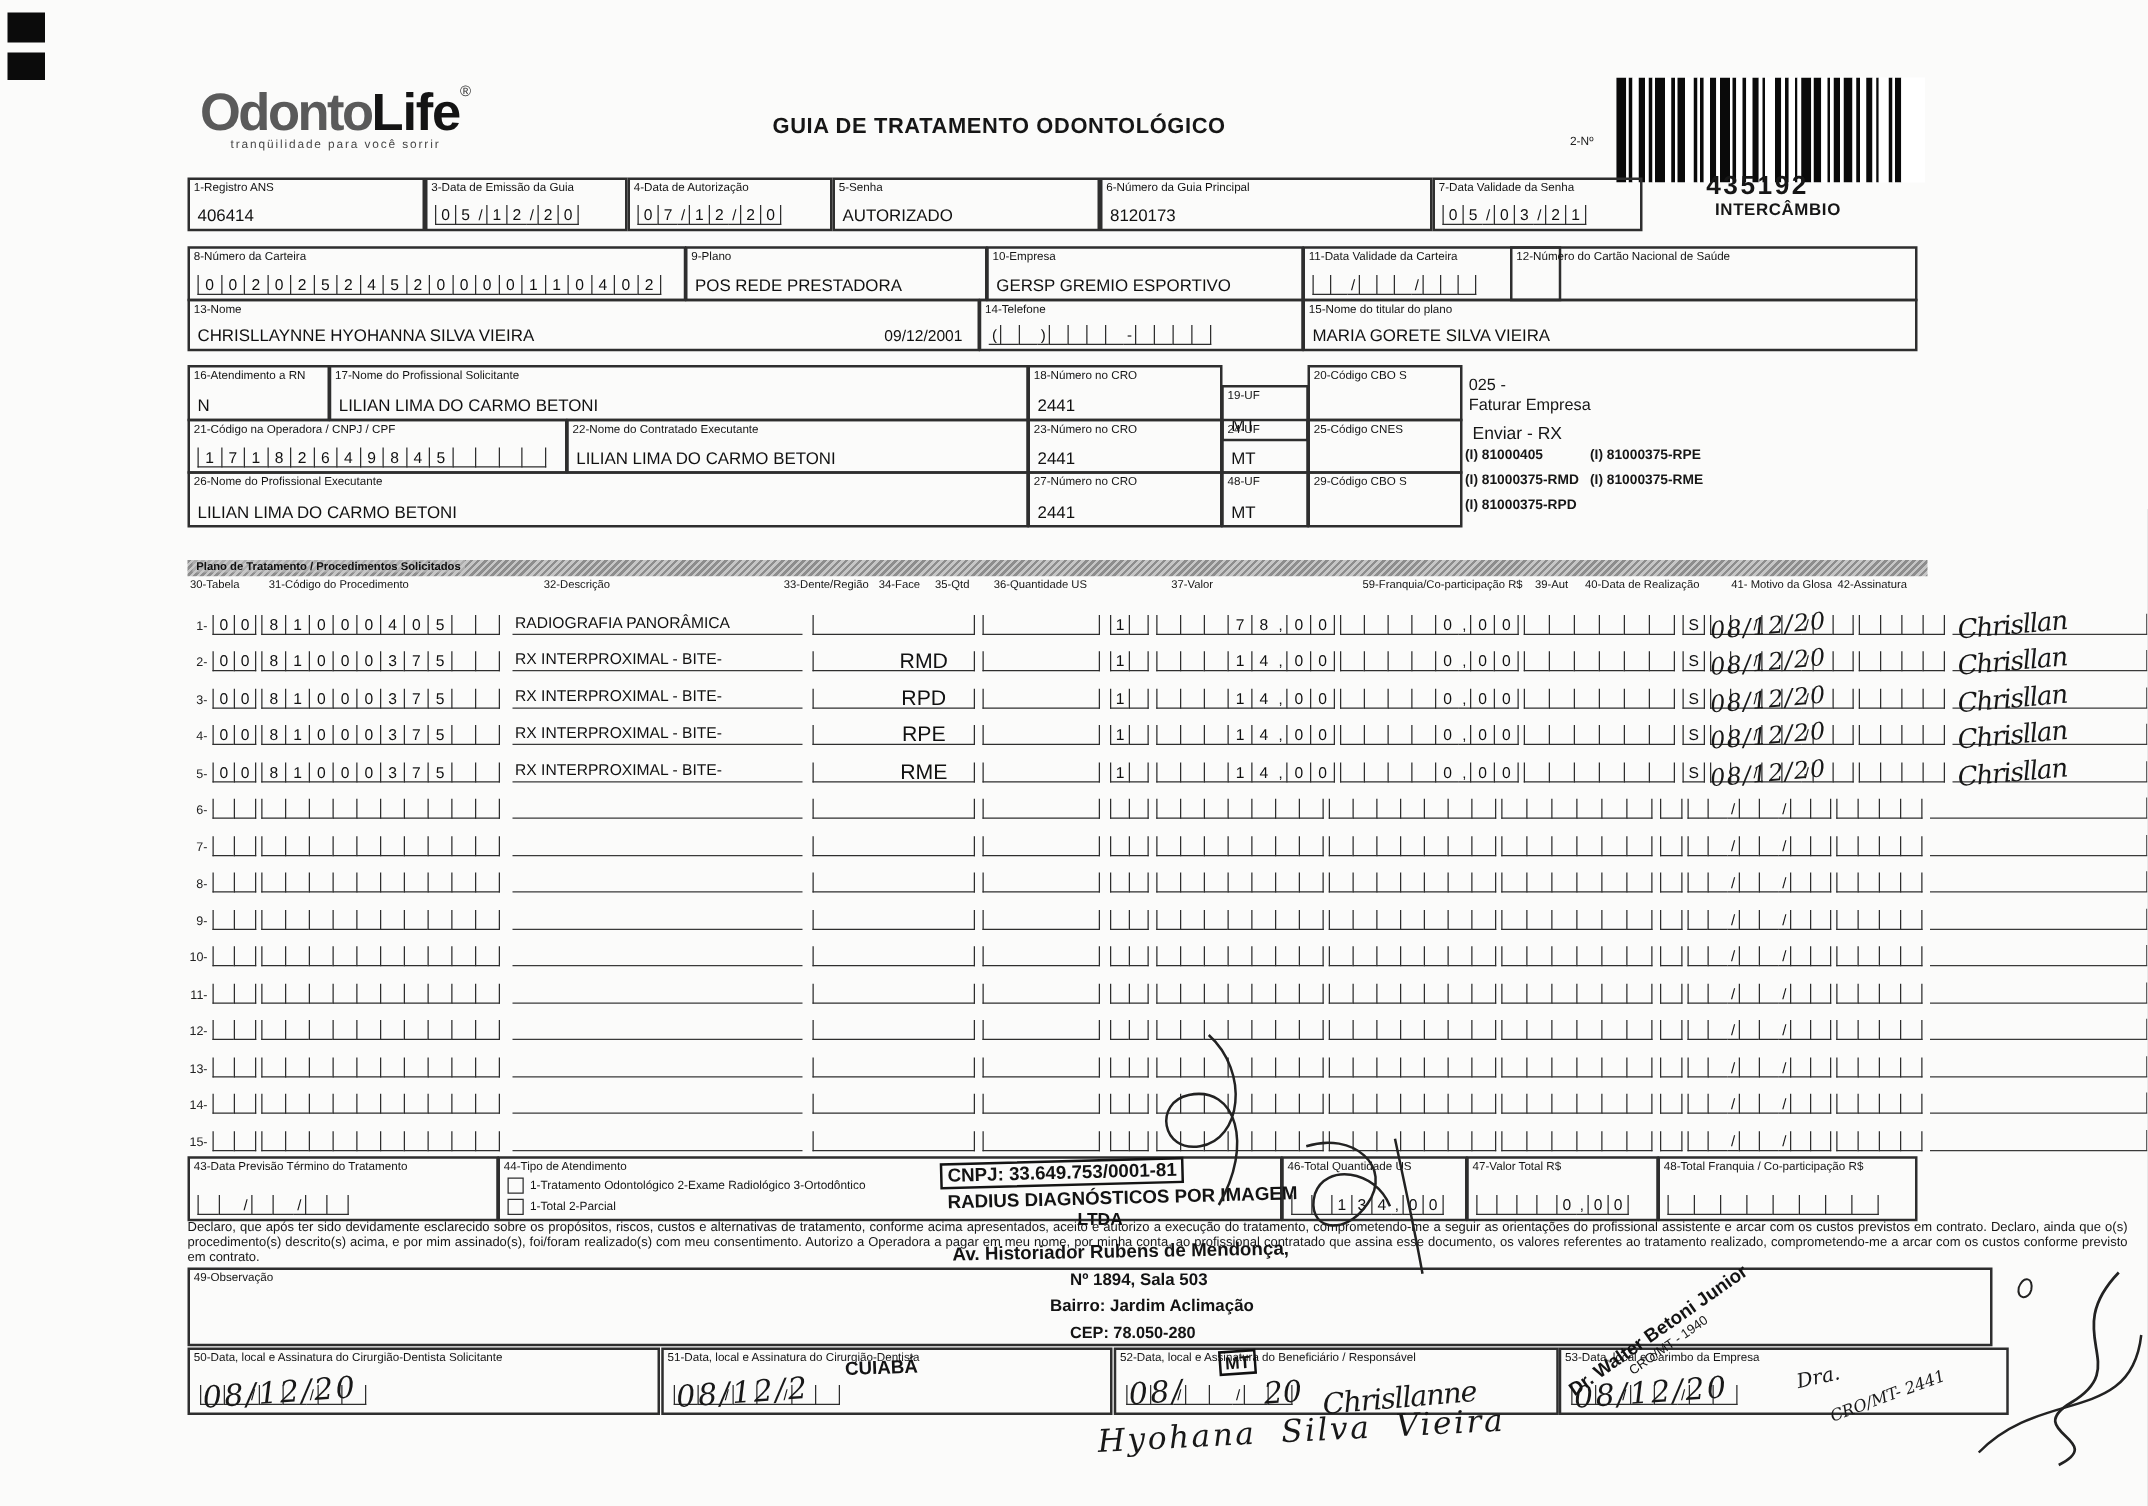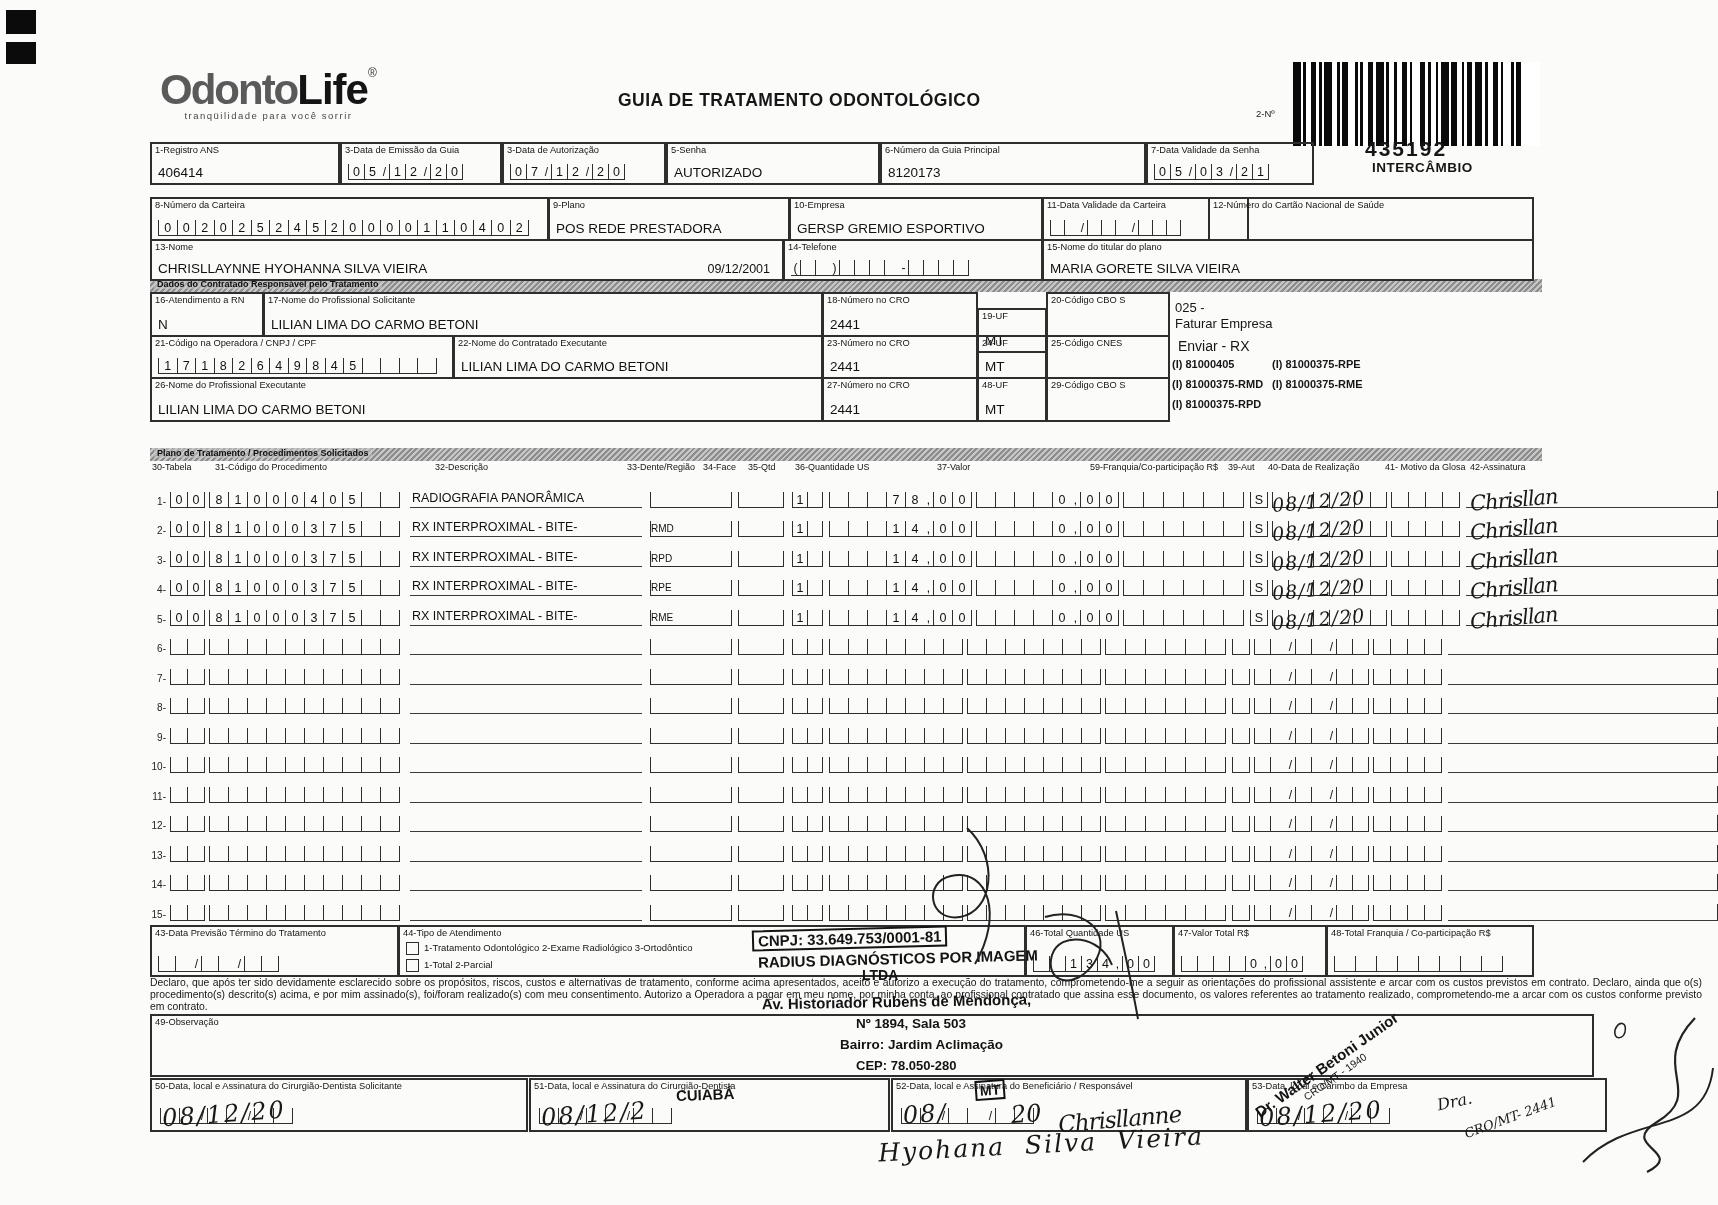--- a/index.html
+++ b/index.html
@@ -43,21 +43,21 @@
   
   #thead{position:absolute;left:150px;top:462px;width:1568px;height:15px;}
   #thead span{position:absolute;top:0;font-size:9px;white-space:nowrap;color:#141414;}
   #tbody{position:absolute;left:150px;top:478px;width:1568px;}
   .trow{display:flex;align-items:flex-end;height:29.5px;position:relative;}
   .rnum{width:16px;font-size:10px;text-align:right;padding-bottom:1px;color:#222;}
   .ml4{margin-left:4px;} .ml6{margin-left:6px;} .ml8{margin-left:8px;} .ml10{margin-left:10px;}
   .c-desc{width:230px;border-bottom:1px solid #3a3a3a;height:16px;font-size:12.5px;
     white-space:nowrap;padding-left:2px;color:#111;}
   .tcell{height:15px;border-left:1px solid #2e2e2e;border-right:1px solid #2e2e2e;
-    border-bottom:1.5px solid #2e2e2e;text-align:left;font-size:10px;line-height:16px;color:#111;}
+    border-bottom:1.5px solid #2e2e2e;text-align:center;font-size:17px;line-height:16px;color:#111;padding-left:48px;}
   .c-dente{width:80px;} .c-face{width:44px;}
   .c-assin{flex:1;border-bottom:1px solid #3a3a3a;border-right:1px solid #2e2e2e;height:16px;position:relative;}
   .data-wrap{position:relative;}
   
   .hw{font-family:"DejaVu Serif",serif;font-style:italic;color:#181818;white-space:pre;}
   .hw-date{position:absolute;left:0;bottom:-4px;font-size:19px;transform:rotate(-5deg);letter-spacing:1px;}
   .sig{position:absolute;left:4px;bottom:-5px;font-size:21px;transform:rotate(-5deg);letter-spacing:-1px;white-space:nowrap;}
   .hw-big{font-size:25px;letter-spacing:2px;}
   
   #decl{position:absolute;left:150px;top:977px;width:1552px;font-size:10.4px;line-height:11.9px;
@@ -141,23 +141,20 @@
       <i style="width: 2.6px; background: rgb(10, 10, 10);"></i>
       <i style="width: 7.8px; background: rgb(255, 255, 255);"></i>
       <i style="width: 2.6px; background: rgb(10, 10, 10);"></i>
       <i style="width: 2.6px; background: rgb(255, 255, 255);"></i>
       <i style="width: 5.2px; background: rgb(10, 10, 10);"></i>
       <i style="width: 5.2px; background: rgb(255, 255, 255);"></i>
     </div>
   <div class="abs bc-num" style="left:1365px;top:137px;">435192</div>
   <div class="abs bc-sub" style="left:1372px;top:160px;">INTERCÂMBIO</div>
 
-  <div class="band" style="top:279px;">
-      <span>Dados do Contratado Responsável pelo Tratamento</span>
-    </div>
   <div class="band" style="top:448px;">
       <span>Plano de Tratamento / Procedimentos Solicitados</span>
     </div>
 
   <div id="fields-layer">
       <div class="fbox" style="left: 150px; top: 142px; width: 186px; height: 39px;">
         <div class="flabel">1-Registro ANS</div>
         <div class="fval">406414</div>
       </div>
       <div class="fbox" style="left: 340px; top: 142px; width: 158px; height: 39px;">
@@ -167,21 +164,21 @@
           <span class="cell">5</span>
           <span class="sep">/</span>
           <span class="cell">1</span>
           <span class="cell">2</span>
           <span class="sep">/</span>
           <span class="cell">2</span>
           <span class="cell">0</span>
         </div>
       </div>
       <div class="fbox" style="left: 502px; top: 142px; width: 160px; height: 39px;">
-        <div class="flabel">3-Data de Autorização</div>
+        <div class="flabel">4-Data de Autorização</div>
         <div class="cells" style="--cw: 15px;">
           <span class="cell">0</span>
           <span class="cell">7</span>
           <span class="sep">/</span>
           <span class="cell">1</span>
           <span class="cell">2</span>
           <span class="sep">/</span>
           <span class="cell">2</span>
           <span class="cell">0</span>
         </div>

